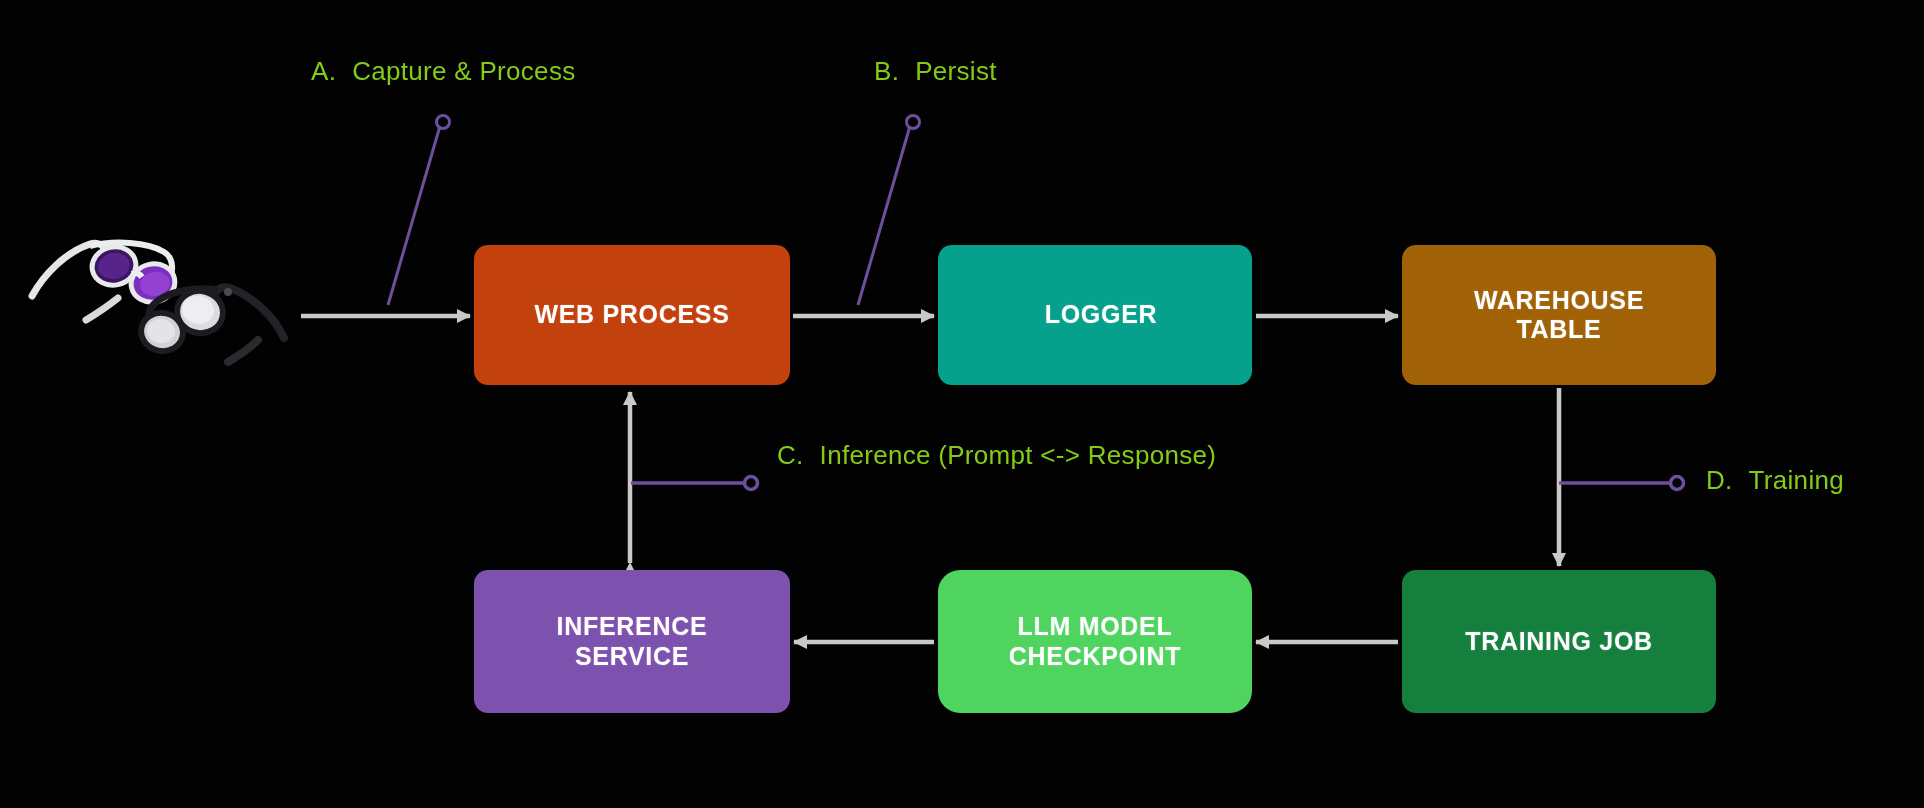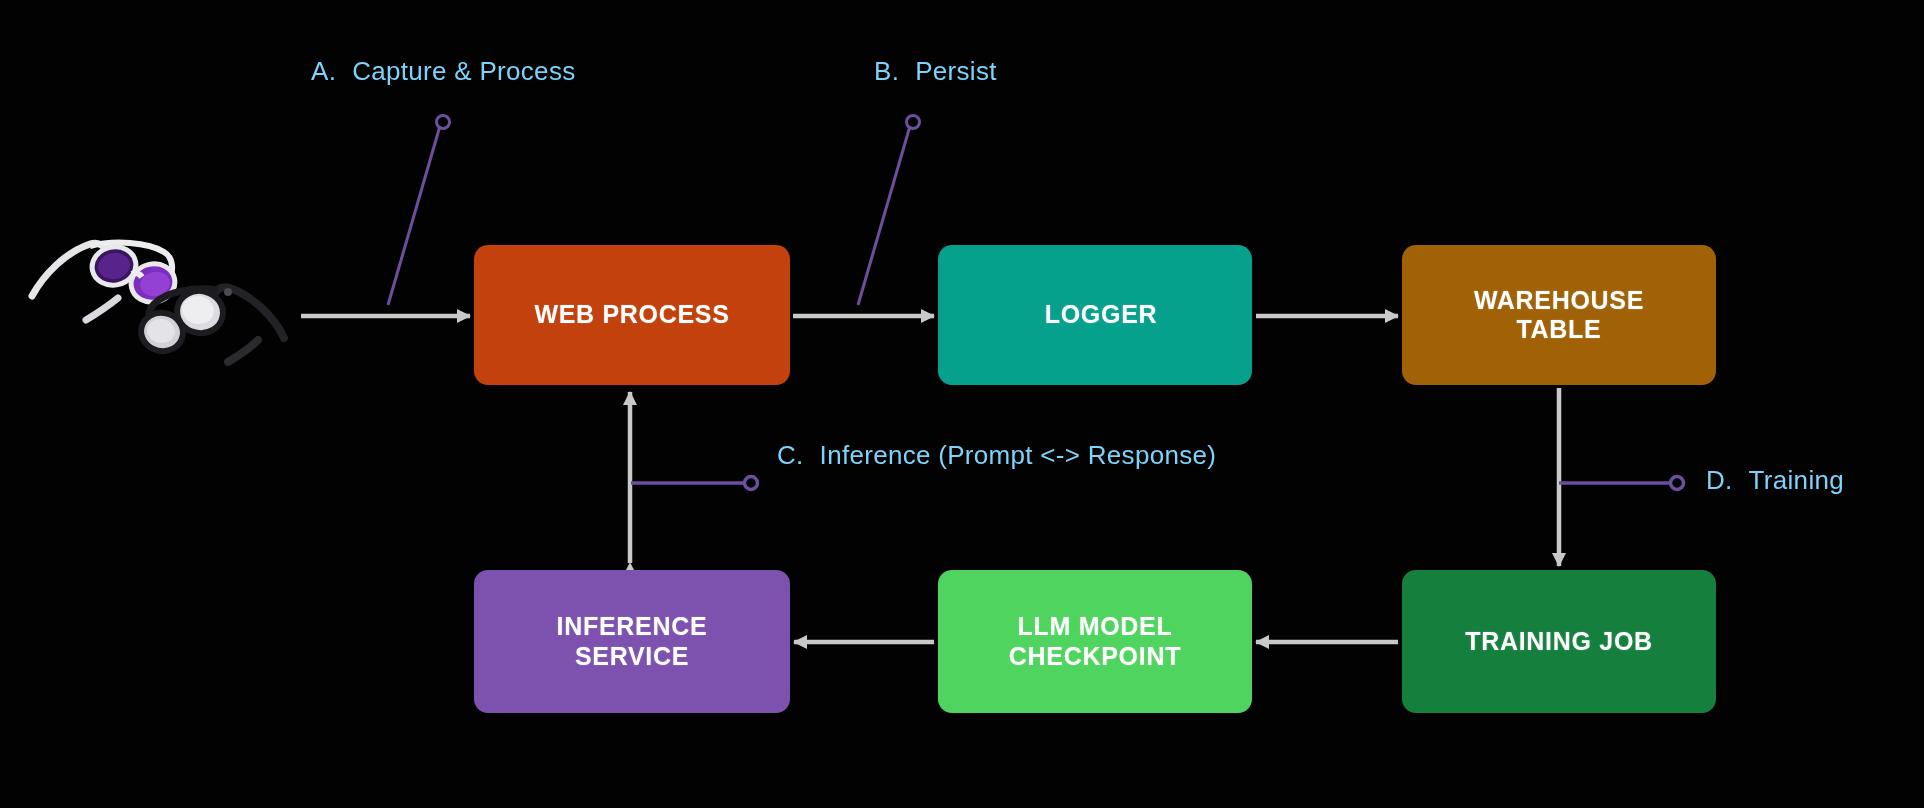--- a/index.html
+++ b/index.html
@@ -39,27 +39,27 @@
     box-sizing: border-box;
     padding: 6px 12px;
     text-shadow: 0 0 2px rgba(255,255,255,0.25);
   }
   .node span { display: block; white-space: pre-line; }
 
   #node-web-process      { left: 474px;  top: 245px; width: 316px; height: 140px; background: #c2410c; }
   #node-logger           { left: 938px;  top: 245px; width: 314px; height: 140px; background: #06a18d; padding-left: 24px; }
   #node-warehouse-table  { left: 1402px; top: 245px; width: 314px; height: 140px; background: #a16207; }
   #node-inference-service{ left: 474px;  top: 570px; width: 316px; height: 143px; background: #7d51ae; }
-  #node-llm-checkpoint   { left: 938px;  top: 570px; width: 314px; height: 143px; background: #4fd45f; }
+  #node-llm-checkpoint   { left: 938px;  top: 570px; width: 314px; height: 143px; background: #4fd45f; border-radius: 22px; }
   #node-training-job     { left: 1402px; top: 570px; width: 314px; height: 143px; background: #15803d; }
 
   
   .callout-label {
     position: absolute;
-    color: #7dd3fc;
+    color: #84cc16;
     font-size: 26px;
     font-weight: 400;
     white-space: nowrap;
     letter-spacing: 0.3px;
   }
   .callout-label .letter { margin-right: 16px; }
 
   #label-a { left: 311px;  top: 56px; }
   #label-b { left: 874px;  top: 56px; }
   #label-c { left: 777px;  top: 440px; text-align: right; }

